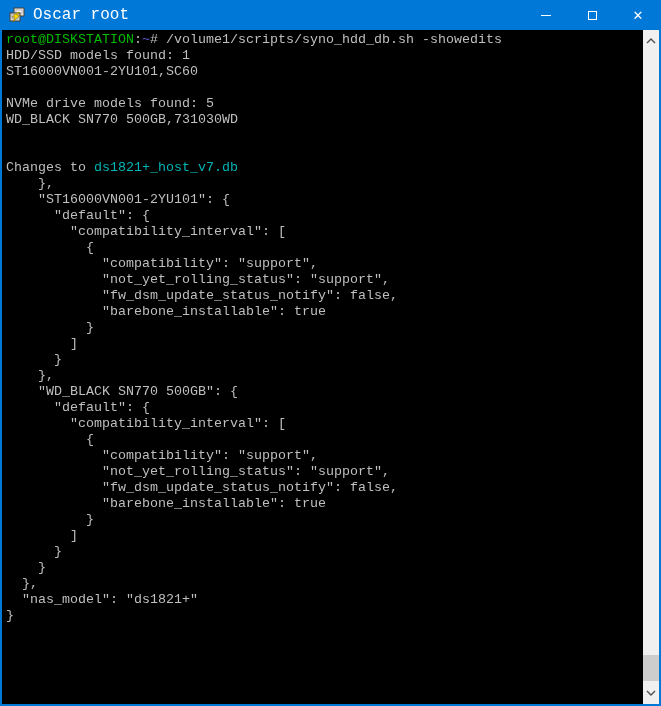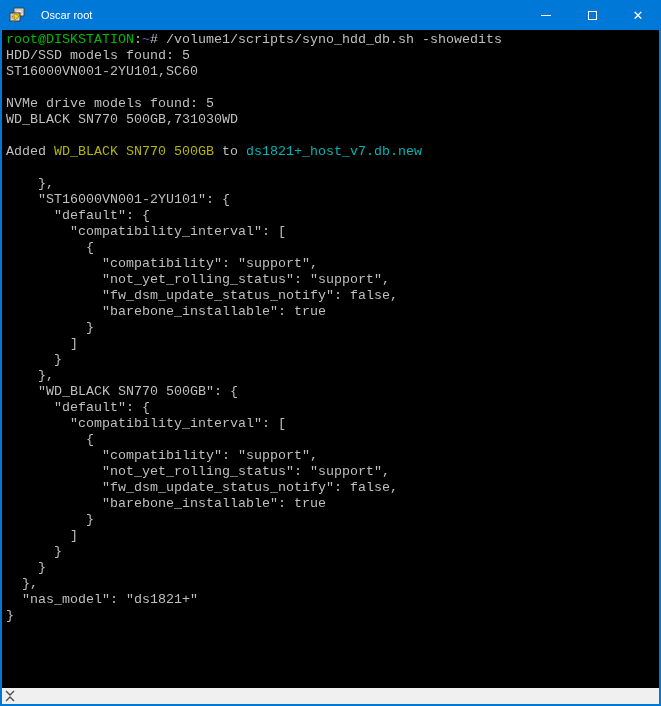--- a/index.html
+++ b/index.html
@@ -19,37 +19,38 @@
   .titlebar {
     height: 30px;
     margin: 0 -2px;           
     background: var(--titlebar, #0078d7);
     display: flex;
     align-items: center;
     color: #ffffff;
   }
   .app-icon { width: 16px; height: 16px; margin-left: 9px; display: inline-flex; }
   .title {
-    margin-left: 16px;
-    font-size: 11px;
+    margin-left: 8px;
+    font-size: 16px;
     color: #ffffff;
     white-space: nowrap;
     flex: 1 1 auto;
+    font-family: Liberation Mono, monospace;
   }
   .controls { display: flex; height: 30px; }
   .ctrl {
     width: 46px; height: 30px;
     display: flex; align-items: center; justify-content: center;
     cursor: default;
   }
   .glyph-min { display: block; width: 10px; height: 1px; background: #ffffff; }
   .glyph-max { display: block; width: 9px; height: 9px; border: 1px solid #ffffff; }
   .glyph-close { font-size: 13px; color: #ffffff; line-height: 1; font-family: "DejaVu Sans", sans-serif; }
   
-  .win-body { display: flex; height: 674px; flex-direction: column; }
+  .win-body { display: flex; height: 674px; }
   .terminal {
     flex: 1 1 auto;
     background: var(--terminal_bg, #000);
     padding: 2px 0 0 4px;
     overflow: hidden;
     font-family: "Liberation Mono", "DejaVu Sans Mono", monospace;
     font-size: 13.33px;
     line-height: 16px;
   }
   .term-line { height: 16px; white-space: pre; }
@@ -100,28 +101,28 @@
         </div>
       <div class="ctrl">
           <span class="glyph-close">✕</span>
         </div>
     </div>
   </div>
 
   <div class="win-body">
     <div class="terminal" id="terminal">
         <div class="term-line"><span class="c-green">root@DISKSTATION</span><span class="c-default">:</span><span class="c-blue">~</span><span class="c-default"># /volume1/scripts/syno_hdd_db.sh -showedits</span></div>
-        <div class="term-line"><span class="c-default">HDD/SSD models found: 5</span></div>
+        <div class="term-line"><span class="c-default">HDD/SSD models found: 1</span></div>
         <div class="term-line"><span class="c-default">ST16000VN001-2YU101,SC60</span></div>
         <div class="term-line"></div>
         <div class="term-line"><span class="c-default">NVMe drive models found: 5</span></div>
         <div class="term-line"><span class="c-default">WD_BLACK SN770 500GB,731030WD</span></div>
         <div class="term-line"></div>
-        <div class="term-line"><span class="c-default">Added </span><span class="c-yellow">WD_BLACK SN770 500GB</span><span class="c-default"> to </span><span class="c-cyan">ds1821+_host_v7.db.new</span></div>
         <div class="term-line"></div>
+        <div class="term-line"><span class="c-default">Changes to </span><span class="c-cyan">ds1821+_host_v7.db</span></div>
         <div class="term-line"><span class="c-default">    },</span></div>
         <div class="term-line"><span class="c-default">    "ST16000VN001-2YU101": {</span></div>
         <div class="term-line"><span class="c-default">      "default": {</span></div>
         <div class="term-line"><span class="c-default">        "compatibility_interval": [</span></div>
         <div class="term-line"><span class="c-default">          {</span></div>
         <div class="term-line"><span class="c-default">            "compatibility": "support",</span></div>
         <div class="term-line"><span class="c-default">            "not_yet_rolling_status": "support",</span></div>
         <div class="term-line"><span class="c-default">            "fw_dsm_update_status_notify": false,</span></div>
         <div class="term-line"><span class="c-default">            "barebone_installable": true</span></div>
         <div class="term-line"><span class="c-default">          }</span></div>

